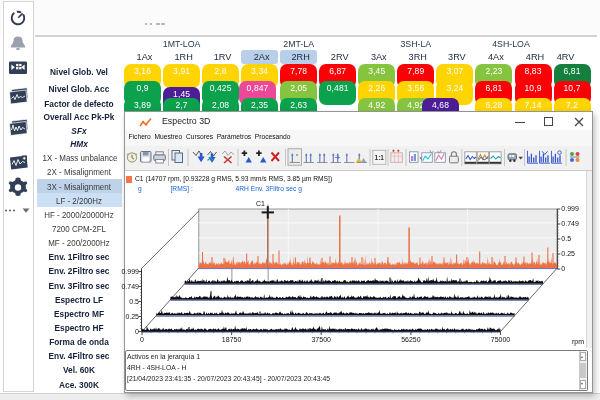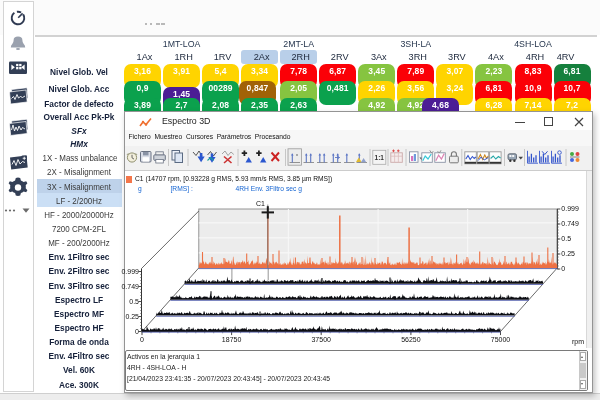--- a/index.html
+++ b/index.html
@@ -1,19 +1,19 @@
 <!DOCTYPE html>
 <html><head><meta charset="utf-8">
 <style>
 * { margin:0; padding:0; box-sizing:border-box; }
 html,body { width:600px; height:400px; overflow:hidden; background:#fff;
   font-family:"Liberation Sans",sans-serif; }
 #app { position:relative; width:600px; height:400px; }
 .pill { position:absolute; width:37px; height:24px; border-radius:7px; color:#fff;
-  font-size:8.5px; font-weight:700; text-align:center; line-height:14.2px; letter-spacing:0.1px; }
+  font-size:8.5px; font-weight:400; text-align:center; line-height:14.2px; letter-spacing:0.1px; }
 .colh { position:absolute; top:49.8px; width:37px; height:14.6px; text-align:center;
   font-size:9.2px; color:#222d40; line-height:15px; padding-left:4px; }
 .colh.sel { background:#b9cfe9; border-radius:3px; }
 .grp { position:absolute; top:38.5px; width:60px; text-align:center; font-size:8.8px; color:#26364e; white-space:nowrap; }
 .lab { position:absolute; left:36px; width:86px; text-align:center; white-space:nowrap; transform:scaleX(0.85); transform-origin:50% 50%; }
 .lb { font-size:9.8px; font-weight:700; color:#15203a; }
 .li { font-size:9.8px; font-weight:700; font-style:italic; color:#15203a; }
 .lr { font-size:9.4px; font-weight:400; color:#3a3a3a; }
 .ax { font-size:7px; fill:#111; font-family:"Liberation Sans",sans-serif; }
 .mi { display:inline-block; margin-right:3.6px; }
@@ -101,49 +101,49 @@
 <div class="lab lb" style="top:307.8px">Espectro MF</div>
 <div class="lab lb" style="top:322.0px">Espectro HF</div>
 <div class="lab lb" style="top:336.1px">Forma de onda</div>
 <div class="lab lb" style="top:350.2px">Env. 4Filtro sec</div>
 <div class="lab lb" style="top:364.4px">Vel. 60K</div>
 <div class="lab lb" style="top:378.5px">Ace. 300K</div>
 
 <div class="grp" style="left:151.6px">1MT-LOA</div>
 <div class="grp" style="left:268.7px">2MT-LA</div>
 <div class="grp" style="left:385.8px">3SH-LA</div>
-<div class="grp" style="left:503.0px">4SH-LOA</div>
+<div class="grp" style="left:481px">4SH-LOA</div>
 <div class="colh" style="left:124.0px">1Ax</div>
 <div class="colh" style="left:163.1px">1RH</div>
 <div class="colh" style="left:202.1px">1RV</div>
 <div class="colh sel" style="left:241.1px">2Ax</div>
 <div class="colh sel" style="left:280.2px">2RH</div>
 <div class="colh" style="left:319.2px">2RV</div>
 <div class="colh" style="left:358.3px">3Ax</div>
 <div class="colh" style="left:397.3px">3RH</div>
 <div class="colh" style="left:436.4px">3RV</div>
 <div class="colh" style="left:475.4px">4Ax</div>
 <div class="colh" style="left:514.5px">4RH</div>
 <div class="colh" style="left:545px">4RV</div>
 <div class="pill" style="left:124.0px;top:64.3px;background:#FFD400">3,16</div>
 <div class="pill" style="left:163.1px;top:64.3px;background:#FFD400">3,91</div>
-<div class="pill" style="left:202.1px;top:64.3px;background:#FFD400">5,4</div>
+<div class="pill" style="left:202.1px;top:64.3px;background:#FFD400">2,8</div>
 <div class="pill" style="left:241.1px;top:64.3px;background:#FFD400">3,34</div>
 <div class="pill" style="left:280.2px;top:64.3px;background:#FB0007">7,78</div>
 <div class="pill" style="left:319.2px;top:64.3px;background:#FB0007">6,87</div>
 <div class="pill" style="left:358.3px;top:64.3px;background:#86C440">3,45</div>
 <div class="pill" style="left:397.3px;top:64.3px;background:#FB0007">7,89</div>
 <div class="pill" style="left:436.4px;top:64.3px;background:#FFD400">3,07</div>
 <div class="pill" style="left:475.4px;top:64.3px;background:#86C440">2,23</div>
 <div class="pill" style="left:514.5px;top:64.3px;background:#FB0007">8,83</div>
 <div class="pill" style="left:553.5px;top:64.3px;background:#15803d">6,81</div>
 <div class="pill" style="left:124.0px;top:81.0px;background:#0BA14D">0,9</div>
 <div class="pill" style="left:163.1px;top:87px;background:#4c1d95">1,45</div>
-<div class="pill" style="left:202.1px;top:81.0px;background:#0BA14D">00289</div>
-<div class="pill" style="left:239px;top:81.0px;background:#a16207">0,847</div>
+<div class="pill" style="left:202.1px;top:81.0px;background:#0BA14D">0,425</div>
+<div class="pill" style="left:239px;top:81.0px;background:#ec4899">0,847</div>
 <div class="pill" style="left:280.2px;top:81.0px;background:#86C440">2,05</div>
 <div class="pill" style="left:319.2px;top:81.0px;background:#0BA14D">0,481</div>
 <div class="pill" style="left:358.3px;top:81.0px;background:#FFD400">2,26</div>
 <div class="pill" style="left:397.3px;top:81.0px;background:#FFD400">3,56</div>
 <div class="pill" style="left:436.4px;top:81.0px;background:#FFD400">3,24</div>
 <div class="pill" style="left:475.4px;top:81.0px;background:#FB0007">6,81</div>
 <div class="pill" style="left:514.5px;top:81.0px;background:#FB0007">10,9</div>
 <div class="pill" style="left:553.5px;top:81.0px;background:#FB0007">10,7</div>
 <div class="pill" style="left:124.0px;top:97.7px;background:#0BA14D">3,89</div>
 <div class="pill" style="left:163.1px;top:97.7px;background:#0BA14D">2,7</div>

